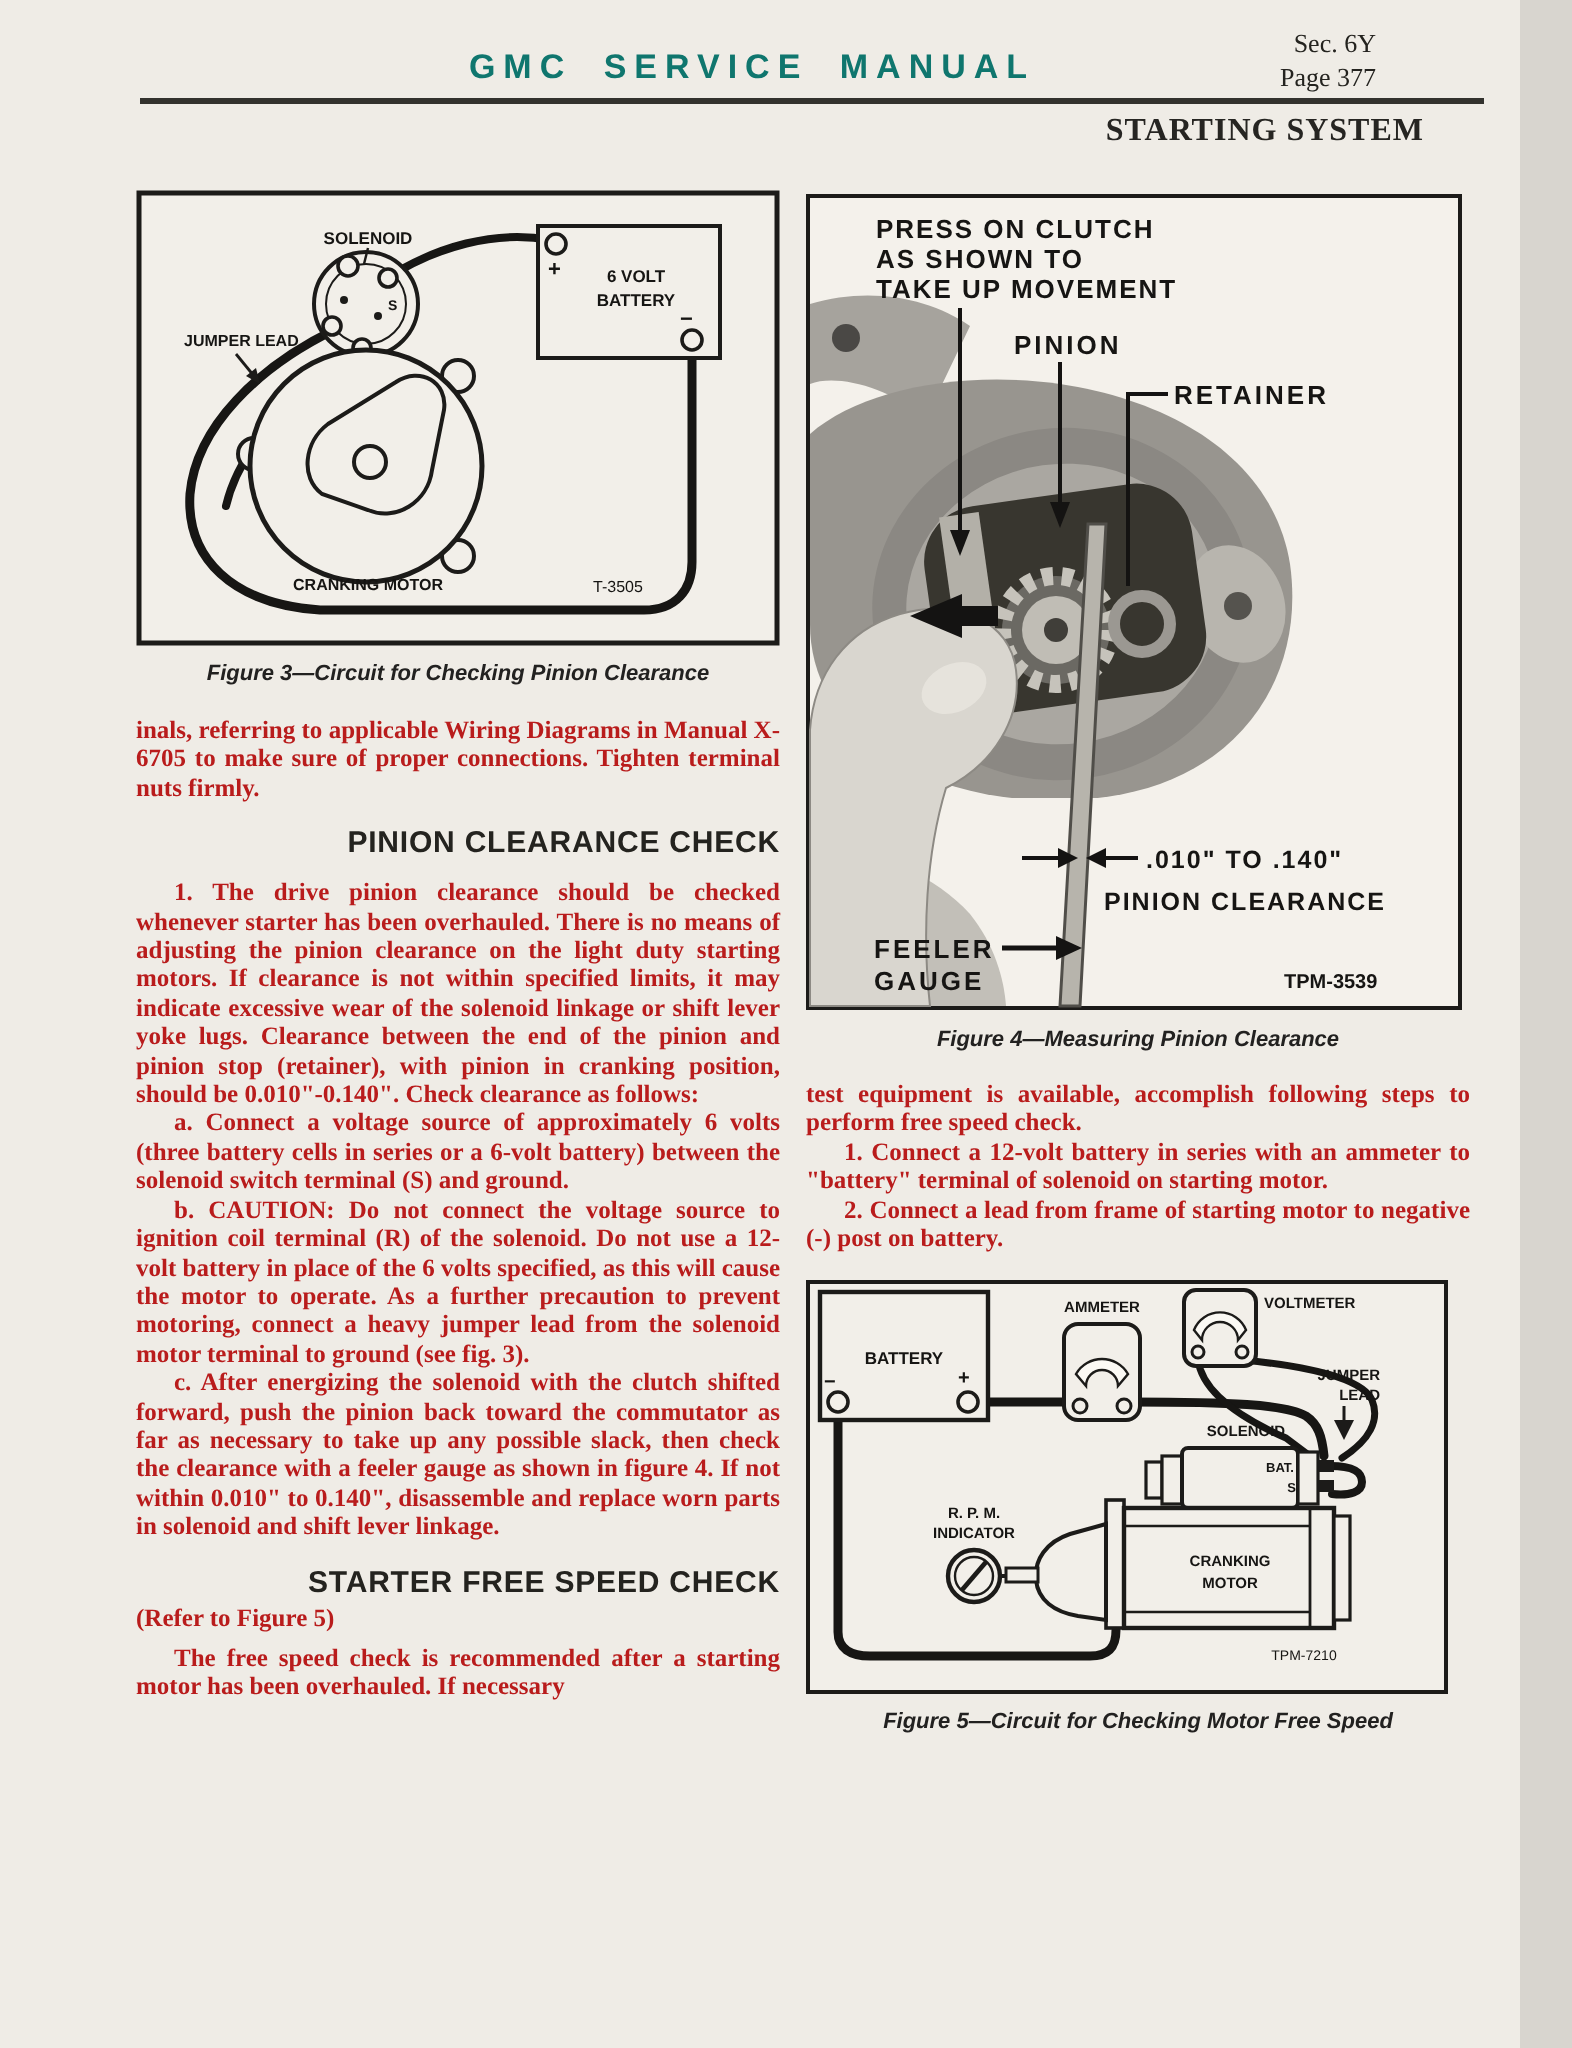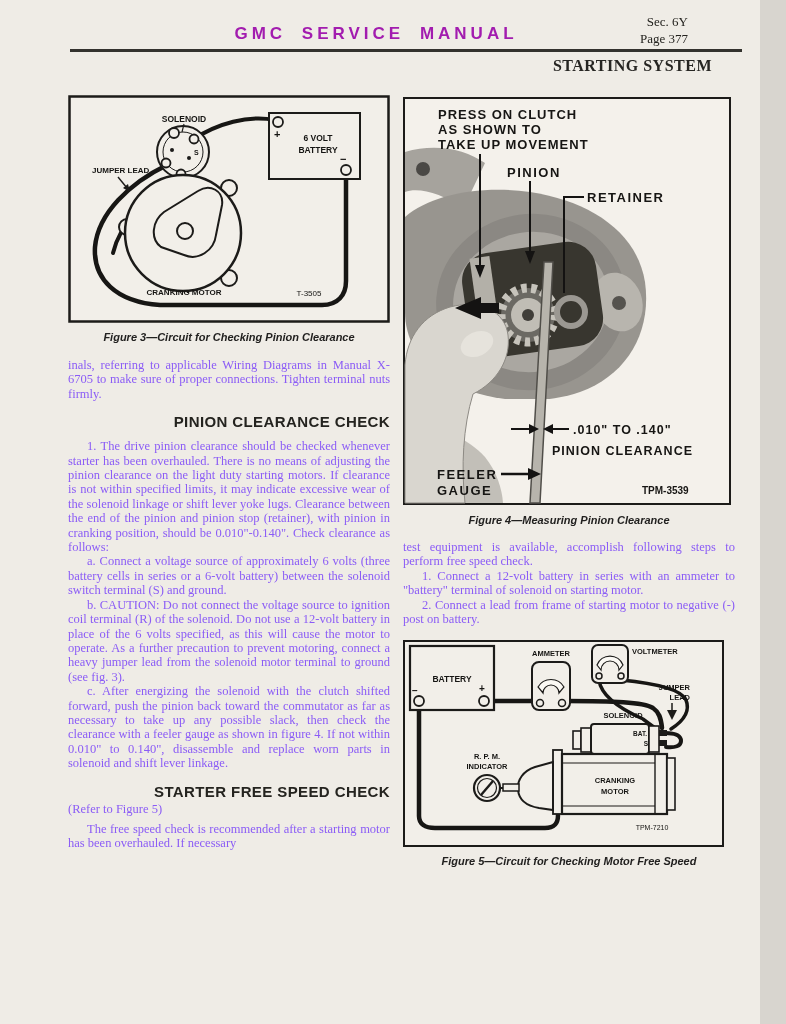--- a/index.html
+++ b/index.html
@@ -6,41 +6,41 @@
   html,body { background:#d8d5cf; }
   .page {
     position:relative; width:760px; height:1024px;
     background:#efece6; overflow:hidden;
     font-family:"Liberation Serif", serif; color:#1d1c1a;
   }
   
   .manual-title {
     position:absolute; top:24px; left:0; right:8px; text-align:center;
     font-family:"Liberation Sans", sans-serif; font-weight:bold;
-    font-size:17px; letter-spacing:4px; word-spacing:7px; color:#a21caf;
+    font-size:17px; letter-spacing:4px; word-spacing:7px; color:#0f766e;
   }
   .sec-page {
     position:absolute; top:13px; right:72px; text-align:right;
     font-size:13px; line-height:17px; color:#24231f;
   }
   .rule-double {
     position:absolute; top:49px; left:70px; width:672px; height:3px;
     border-top:2.5px solid #33322e; border-bottom:1.5px solid #33322e;
   }
   .system-title {
     position:absolute; top:57px; left:70px; width:642px; text-align:right;
     font-family:Liberation Serif, serif; font-weight:bold;
     font-size:16px; letter-spacing:0.5px; color:#262522;
   }
   
   .col { position:absolute; }
   .col-left  { left:68px;  top:95px; width:322px; }
   .col-right { left:403px; top:97px; width:332px; }
   .col p {
-    font-size:12.5px; line-height:14.4px; text-align:justify; color:#8b5cf6;
+    font-size:12.5px; line-height:14.4px; text-align:justify; color:#b91c1c;font-weight:bold;
   }
   .col p.indent { text-indent:19px; }
   h2, h3 {
     font-family:"Liberation Sans", sans-serif; font-weight:bold;
     font-size:15px; letter-spacing:0.4px; text-align:right; color:#24231f;
     margin:12px 0 9px 0;
   }
   .h-sub { text-align:left; font-size:12.5px; margin:-7px 0 6px 0; text-indent:0 !important; }
   .fig-caption {
     font-family:"Liberation Sans", sans-serif; font-weight:bold; font-style:italic;

